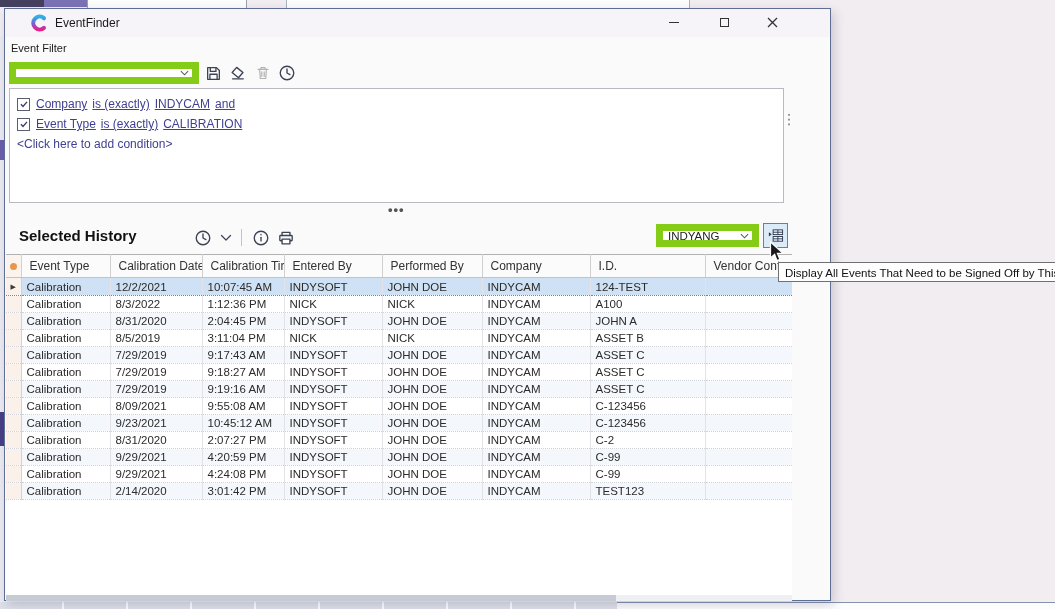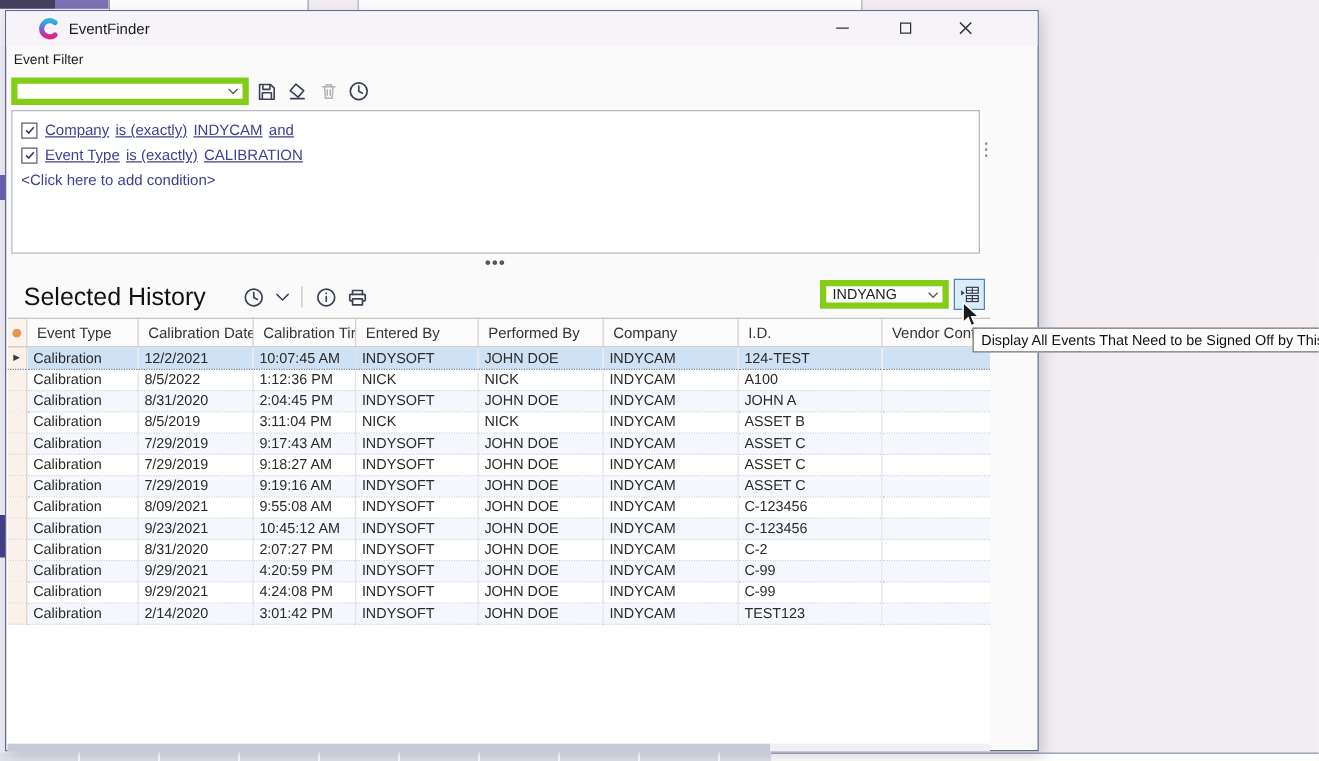--- a/index.html
+++ b/index.html
@@ -34,37 +34,37 @@
   .title-text{left:50px;top:7px;font-size:12px;color:#1a1a1a;}
   .cap-btn{top:0;width:34px;height:27px;display:flex;align-items:center;justify-content:center;}
   .btn-min{left:652px;}
   .btn-max{left:702px;}
   .btn-close{left:750px;}
   .glyph-min{display:block;width:10px;height:0;border-top:1.4px solid #333;}
   .glyph-max{display:block;width:9px;height:9px;border:1.2px solid #333;box-sizing:border-box;}
 
   
   .event-filter-label{left:6px;top:33px;font-size:11px;color:#1b1b1b;}
-  .combo{box-sizing:border-box;background:#fff;border:5px solid #84cc16;display:flex;align-items:center;}
+  .combo{box-sizing:border-box;background:#fff;border:7px solid #84cc16;display:flex;align-items:center;}
   .preset-combo{left:4px;top:53px;width:190px;height:22px;}
   .combo .val{flex:1;font-size:11.5px;color:#222;padding-left:5px;white-space:nowrap;overflow:hidden;}
   .combo .arrow{width:16px;display:flex;justify-content:center;}
   .tool-icon{width:18px;height:18px;display:flex;align-items:center;justify-content:center;}
   .tool-icon svg{stroke:#3a4254;fill:none;stroke-width:1.2;stroke-linecap:round;stroke-linejoin:round;}
   .tool-icon.disabled svg{stroke:#b3b3b3;}
   .filter-box{left:4px;top:79px;width:775px;height:115px;box-sizing:border-box;background:#ffffff;border:1px solid #b9b9c0;}
   .cond-line{position:absolute;left:7px;height:16px;display:flex;align-items:center;white-space:nowrap;}
   .checkbox{width:13px;height:13px;box-sizing:border-box;border:1px solid #5c5c70;background:#fff;margin-right:6px;display:flex;align-items:center;justify-content:center;}
   .lnk{font-size:12px;color:#3f3f93;text-decoration:underline;margin-right:5px;cursor:pointer;}
   .add-cond{font-size:12px;color:#3f3f93;text-decoration:none;}
   .v-dots{left:777px;top:106px;font-size:14px;color:#70707a;line-height:9px;letter-spacing:0;}
   .splitter-dots{left:383px;top:193px;font-size:13px;color:#555;font-weight:bold;letter-spacing:1px;}
 
   
-  .sh-title{left:14px;top:218px;font-size:20px;font-weight:normal;color:#111;}
+  .sh-title{left:14px;top:218px;font-size:15px;font-weight:bold;color:#111;}
   .sh-toolbar-icon{top:219px;width:20px;height:20px;display:flex;align-items:center;justify-content:center;}
   .sh-toolbar-icon svg{stroke:#3a4254;fill:none;stroke-width:1.2;stroke-linecap:round;stroke-linejoin:round;}
   .sh-sep{left:236px;top:220px;width:0;height:17px;border-left:1px solid #c3c3c9;}
   .user-combo{left:651px;top:215px;width:103px;height:23px;}
   .signoff-btn{left:758px;top:214px;width:25px;height:25px;box-sizing:border-box;background:#dcebf8;border:1px solid #4f86c2;display:flex;align-items:center;justify-content:center;}
   .signoff-btn svg{stroke:#2f3a50;fill:#f5f9ff;stroke-width:1;}
 
   
   .table-area{left:1px;top:245px;width:786px;height:341px;background:#fff;overflow:hidden;}
   table{border-collapse:collapse;table-layout:fixed;width:786px;background:#fff;}
@@ -290,21 +290,21 @@
             <td>10:07:45 AM</td>
             <td>INDYSOFT</td>
             <td>JOHN DOE</td>
             <td>INDYCAM</td>
             <td>124-TEST</td>
             <td></td>
           </tr>
           <tr>
             <td class="sel-cell"></td>
             <td>Calibration</td>
-            <td>8/5/2022</td>
+            <td>8/3/2022</td>
             <td>1:12:36 PM</td>
             <td>NICK</td>
             <td>NICK</td>
             <td>INDYCAM</td>
             <td>A100</td>
             <td></td>
           </tr>
           <tr class="alt">
             <td class="sel-cell"></td>
             <td>Calibration</td>

